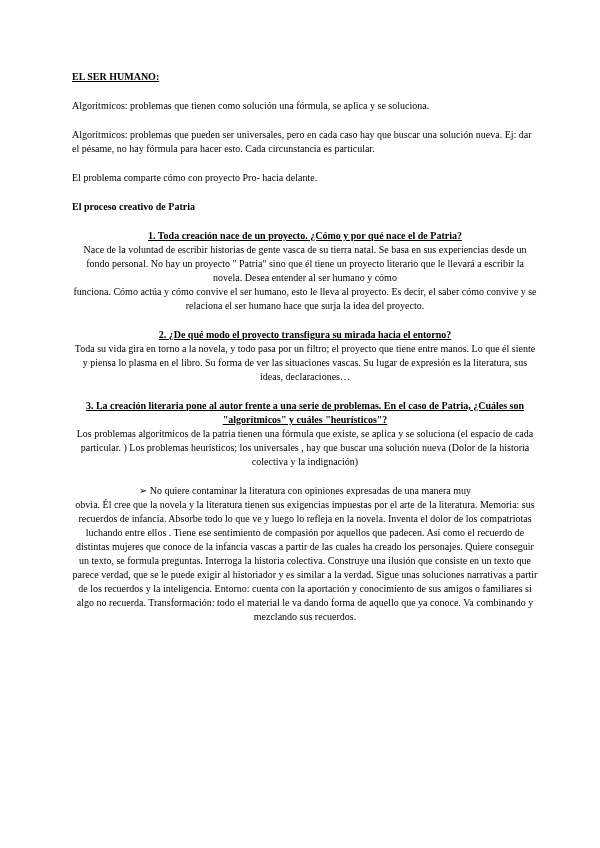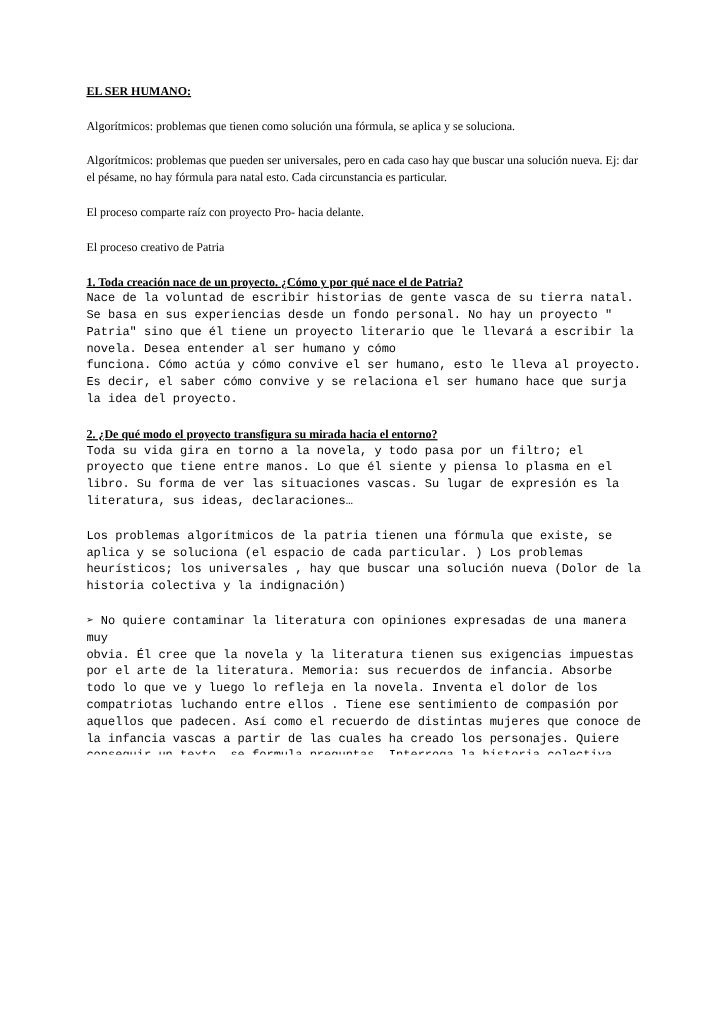--- a/index.html
+++ b/index.html
@@ -25,63 +25,64 @@
     margin: 0 0 15px 0;
   }
   .tight {
     margin: 0;
   }
   .heading {
     font-weight: bold;
     text-decoration: underline;
   }
   .subheading {
-    font-weight: normal;
+    font-weight: bold;
   }
   .lead {
     font-weight: normal;
   }
   .answer {
     white-space: pre-line;
-    font-family: Liberation Mono, monospace;
   }
   .q-block {
     margin: 0 0 15px 0;
+    text-align: center;
   }
 </style>
 </head>
 <body>
 
 <div class="page">
 
   <div class="block heading">EL SER HUMANO:</div>
 
 
   <p class="block"><span class="lead">Algorítmicos:</span><span> problemas que tienen como solución una fórmula, se aplica y se soluciona.</span></p>
 
-  <p class="block"><span class="lead">Algorítmicos:</span><span> problemas que pueden ser universales, pero en cada caso hay que buscar una solución nueva. Ej: dar el pésame, no hay fórmula para natal esto. Cada circunstancia es particular.</span></p>
+  <p class="block"><span class="lead">Algorítmicos:</span><span> problemas que pueden ser universales, pero en cada caso hay que buscar una solución nueva. Ej: dar el pésame, no hay fórmula para hacer esto. Cada circunstancia es particular.</span></p>
 
-  <p class="block">El proceso comparte raíz con proyecto Pro- hacia delante.</p>
+  <p class="block">El problema comparte cómo con proyecto Pro- hacia delante.</p>
 
   <div class="block">
     <div class="subheading tight">El proceso creativo de Patria</div>
   </div>
 
   <div class="q-block">
     <div class="heading">1. Toda creación nace de un proyecto. ¿Cómo y por qué nace el de Patria?</div>
     <div class="answer tight">Nace de la voluntad de escribir historias de gente vasca de su tierra natal. Se basa en sus experiencias desde un fondo personal. No hay un proyecto " Patria" sino que él tiene un proyecto literario que le llevará a escribir la novela. Desea entender al ser humano y cómo
 funciona. Cómo actúa y cómo convive el ser humano, esto le lleva al proyecto. Es decir, el saber cómo convive y se relaciona el ser humano hace que surja la idea del proyecto.</div>
   </div>
 
   <div class="q-block">
     <div class="heading">2. ¿De qué modo el proyecto transfigura su mirada hacia el entorno?</div>
     <div class="answer tight">Toda su vida gira en torno a la novela, y todo pasa por un filtro; el proyecto que tiene entre manos. Lo que él siente y piensa lo plasma en el libro. Su forma de ver las situaciones vascas. Su lugar de expresión es la literatura, sus ideas, declaraciones…</div>
   </div>
 
   <div class="q-block">
+    <div class="heading">3. La creación literaria pone al autor frente a una serie de problemas. En el caso de Patria, ¿Cuáles son "algorítmicos" y cuáles "heurísticos"?</div>
     <div class="answer tight">Los problemas algorítmicos de la patria tienen una fórmula que existe, se aplica y se soluciona (el espacio de cada particular. ) Los problemas heurísticos; los universales , hay que buscar una solución nueva (Dolor de la historia colectiva y la indignación)</div>
   </div>
 
   <div class="q-block">
     <div class="answer tight"><span>➢ </span><span>No quiere contaminar la literatura con opiniones expresadas de una manera muy
 obvia. Él cree que la novela y la literatura tienen sus exigencias impuestas por el arte de la literatura. Memoria: sus recuerdos de infancia. Absorbe todo lo que ve y luego lo refleja en la novela. Inventa el dolor de los compatriotas luchando entre ellos . Tiene ese sentimiento de compasión por aquellos que padecen. Así como el recuerdo de distintas mujeres que conoce de la infancia vascas a partir de las cuales ha creado los personajes. Quiere conseguir un texto, se formula preguntas. Interroga la historia colectiva. Construye una ilusión que consiste en un texto que parece verdad, que se le puede exigir al historiador y es similar a la verdad. Sigue unas soluciones narrativas  a partir de los recuerdos y la inteligencia. Entorno: cuenta con la aportación y conocimiento de sus amigos o familiares si algo no recuerda. Transformación: todo el material le va dando forma de aquello que ya conoce. Va combinando y mezclando  sus recuerdos.</span></div>
   </div>
 
 </div>
 

